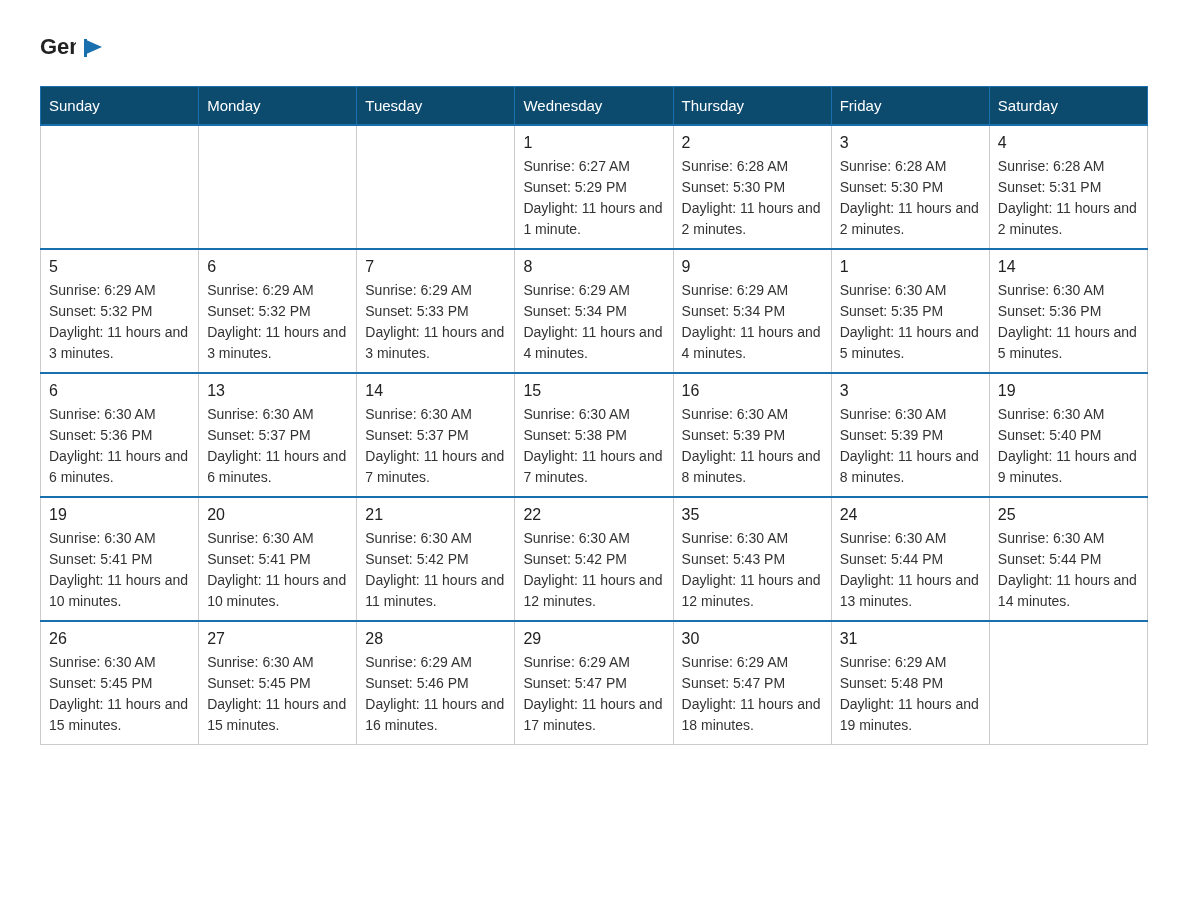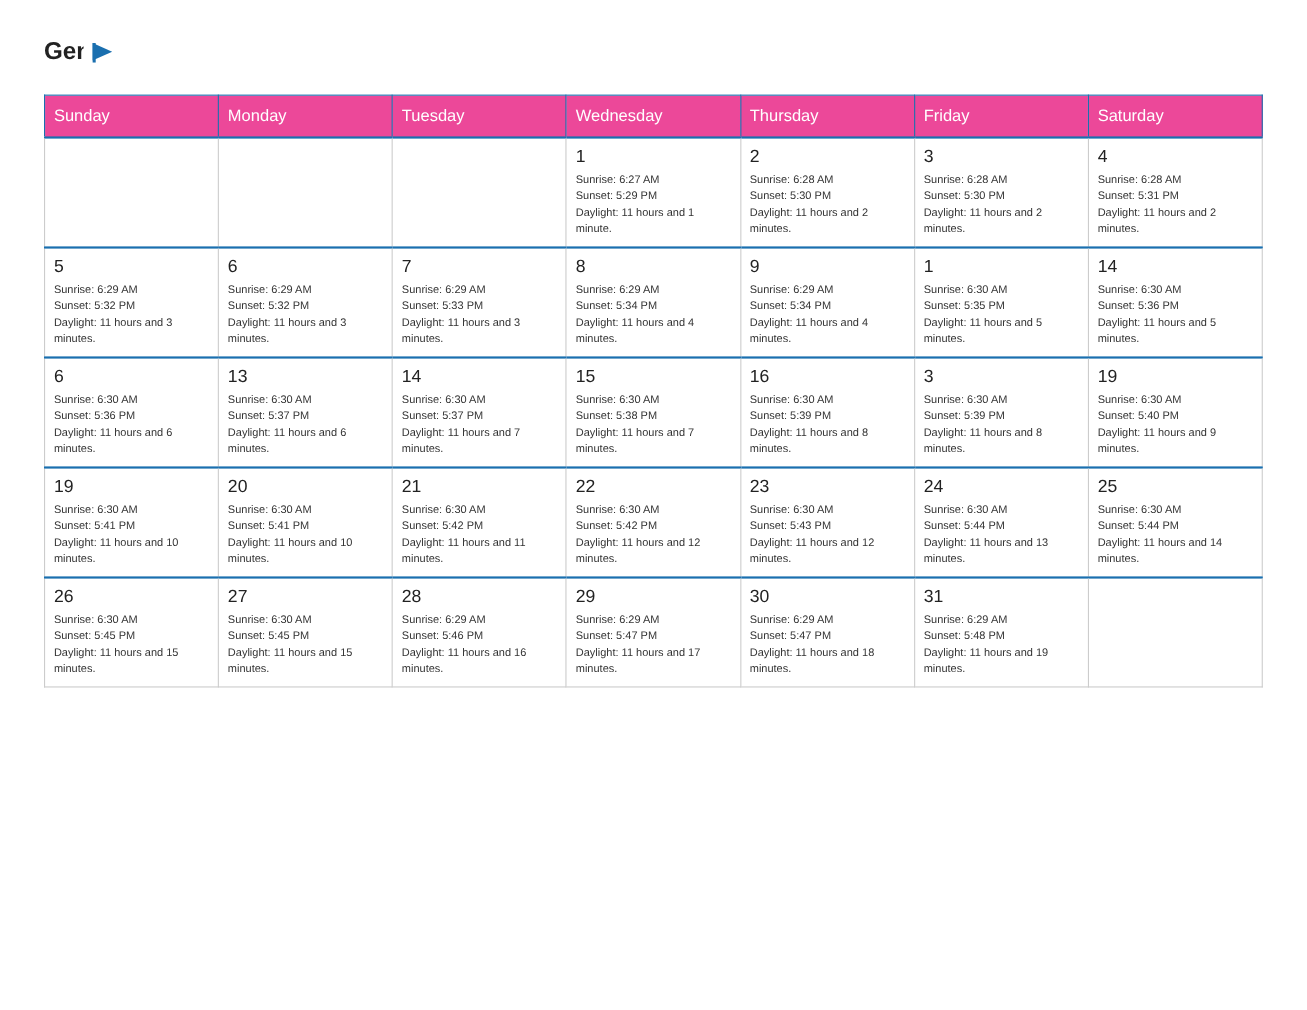--- a/index.html
+++ b/index.html
@@ -34,21 +34,21 @@
       font-size: 20px;
       color: #333;
       margin-top: 4px;
     }
     .calendar {
       width: 100%;
       border-collapse: collapse;
       border: 1px solid #ccc;
     }
     .calendar th {
-      background-color: #ec4899;
+      background-color: #0c4a6e;
       color: #fff;
       padding: 10px 8px;
       font-size: 15px;
       font-weight: normal;
       text-align: left;
       border: 1px solid #1a6faf;
     }
     .calendar td {
       vertical-align: top;
       padding: 8px 8px;
@@ -59,21 +59,21 @@
       color: #222;
     }
     .day-number {
       font-size: 16px;
       font-weight: normal;
       display: block;
       margin-bottom: 4px;
       color: #222;
     }
     .day-info {
-      font-size: 10px;
+      font-size: 14px;
       line-height: 1.5;
       color: #333;
     }
     .empty-cell {
       background: #fff;
     }
     tr.week-row td {
       border-top: 2px solid #1a6faf;
     }
   </style>
@@ -209,21 +209,21 @@
         </td>
         <td>
           <span class="day-number">21</span>
           <div class="day-info">Sunrise: 6:30 AM<br>Sunset: 5:42 PM<br>Daylight: 11 hours and 11 minutes.</div>
         </td>
         <td>
           <span class="day-number">22</span>
           <div class="day-info">Sunrise: 6:30 AM<br>Sunset: 5:42 PM<br>Daylight: 11 hours and 12 minutes.</div>
         </td>
         <td>
-          <span class="day-number">23</span>
+          <span class="day-number">35</span>
           <div class="day-info">Sunrise: 6:30 AM<br>Sunset: 5:43 PM<br>Daylight: 11 hours and 12 minutes.</div>
         </td>
         <td>
           <span class="day-number">24</span>
           <div class="day-info">Sunrise: 6:30 AM<br>Sunset: 5:44 PM<br>Daylight: 11 hours and 13 minutes.</div>
         </td>
         <td>
           <span class="day-number">25</span>
           <div class="day-info">Sunrise: 6:30 AM<br>Sunset: 5:44 PM<br>Daylight: 11 hours and 14 minutes.</div>
         </td>

